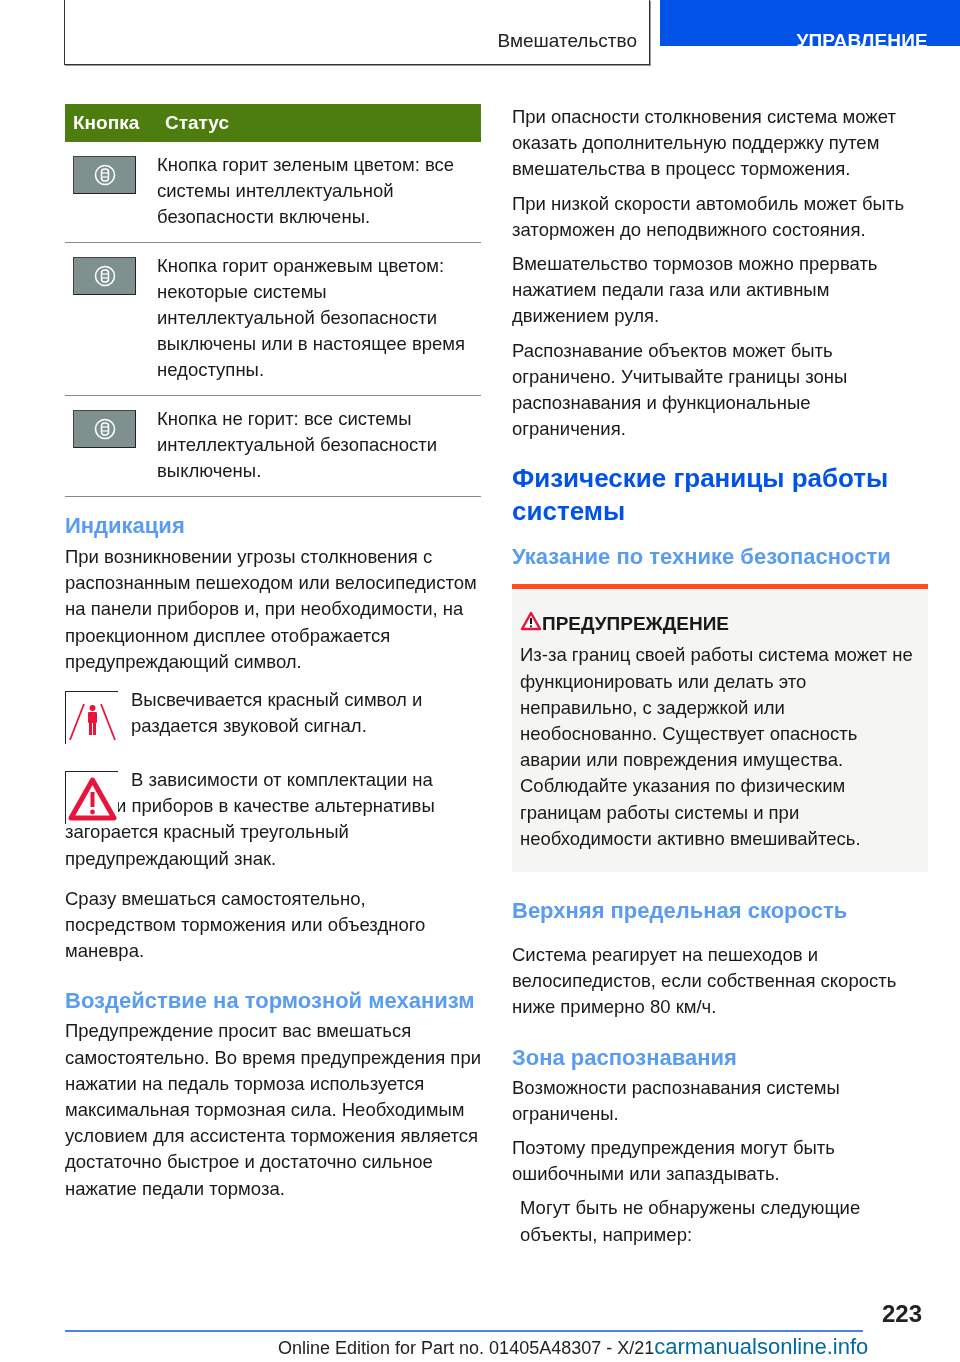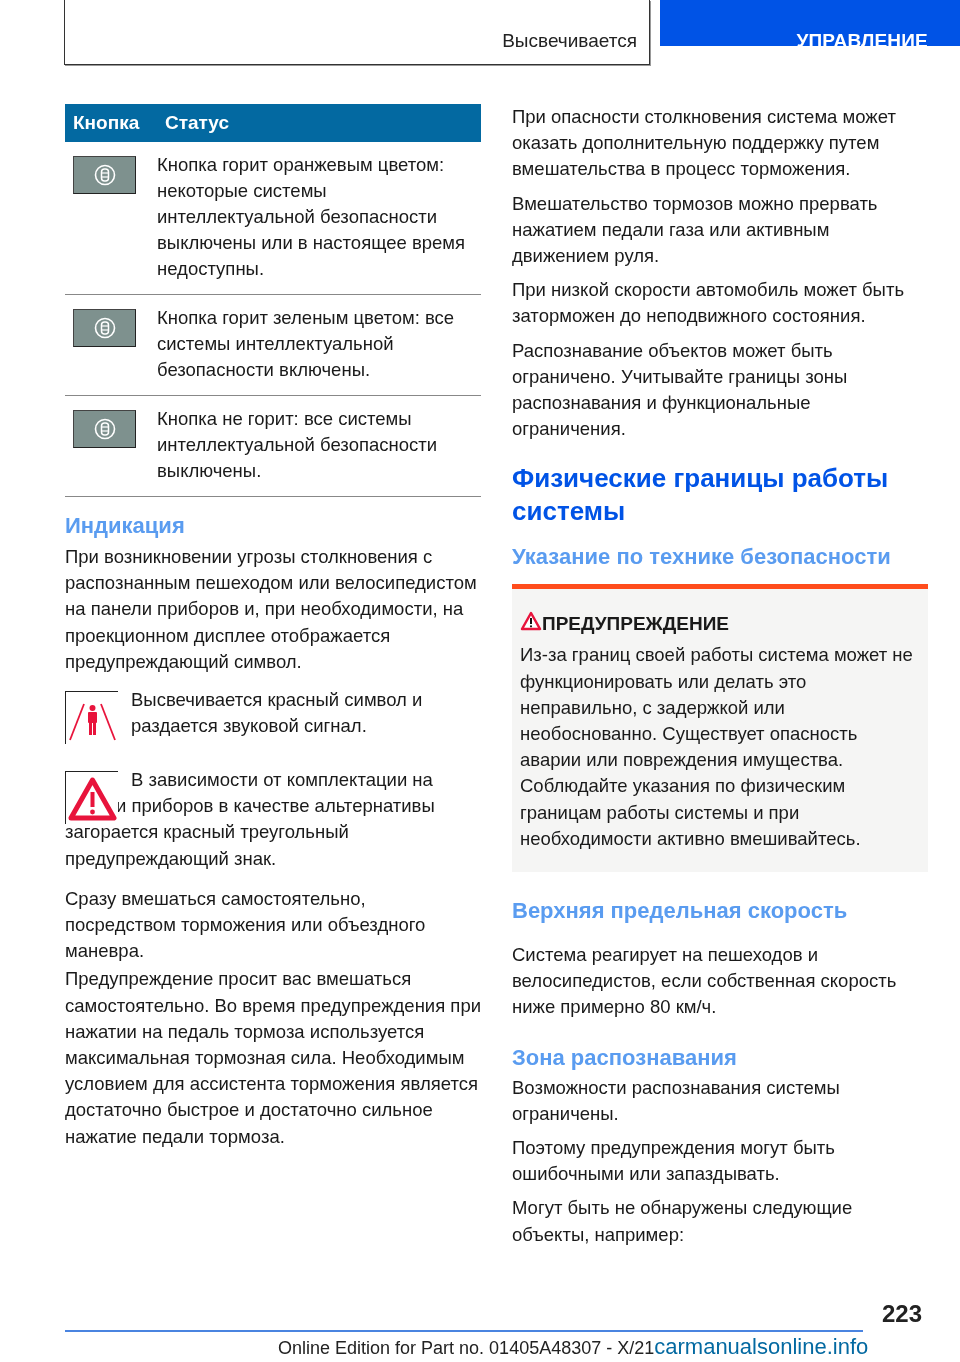--- a/index.html
+++ b/index.html
@@ -8,21 +8,21 @@
 
   .hdr-left { position: absolute; left: 64px; top: 0; width: 586px; height: 65px; border: 1px solid #333; border-top: none; box-shadow: 1px 1px 0 #999; background: #fff; }
   .hdr-left span { position: absolute; right: 12px; top: 30px; font-size: 19px; color: #222; }
   .hdr-right { position: absolute; left: 660px; top: 0; width: 300px; height: 46px; background: #0053e6; }
   .hdr-right span { position: absolute; right: 32px; top: 30px; font-size: 19px; font-weight: bold; color: #fff; letter-spacing: 0.2px; }
 
   .col-left { position: absolute; left: 65px; top: 104px; width: 416px; }
   .col-right { position: absolute; left: 512px; top: 104px; width: 416px; }
 
   table.status { width: 416px; border-collapse: collapse; }
-  table.status th { background: #0369a1; color: #fff; font-size: 19px; font-weight: bold; text-align: left; height: 38px; padding: 0 0 0 8px; }
+  table.status th { background: #4d7c0f; color: #fff; font-size: 19px; font-weight: bold; text-align: left; height: 38px; padding: 0 0 0 8px; }
   table.status th.c2 { padding-left: 12px; }
   table.status td { vertical-align: top; border-bottom: 1px solid #888; padding: 10px 0 12px 0; font-size: 18.5px; line-height: 26px; }
   table.status td.icon-cell { width: 88px; padding-left: 8px; padding-top: 14px; }
   table.status td.txt { padding-left: 4px; }
   .btn-img { width: 63px; height: 38px; background: #7e918e; border: 1.5px solid #222; border-left-color: #444; border-top-color: #444; display: flex; align-items: center; justify-content: center; }
 
   h1.sec { color: #0053e6; font-size: 26px; font-weight: bold; line-height: 33px; }
   h2.sub { color: #5a9cf0; font-size: 22px; font-weight: bold; line-height: 30px; }
   p.body { font-size: 18.5px; line-height: 26.2px; color: #1a1a1a; }
 
@@ -34,21 +34,21 @@
 
   .footer-line { position: absolute; left: 65px; top: 1330px; width: 798px; height: 2px; background: #4a84e0; }
   .page-num { position: absolute; left: 882px; top: 1300px; font-size: 24px; font-weight: bold; color: #222; }
   .footer-text { position: absolute; left: 278px; top: 1334px; font-size: 18px; color: #222; white-space: nowrap; }
   .footer-text .wm { color: #0369a1; font-size: 22px; }
 </style>
 </head>
 <body>
 
 <div class="hdr-left">
-  <span>Высвечивается</span>
+  <span>Вмешательство</span>
 </div>
 <div class="hdr-right">
   <span>УПРАВЛЕНИЕ</span>
 </div>
 
 <div class="col-left">
   <table class="status">
     <thead>
       <tr>
         <th>Кнопка</th>
@@ -60,34 +60,34 @@
         <td class="icon-cell">
           <div class="btn-img">
             <svg width="22" height="22" viewBox="0 0 22 22">
                 <circle cx="11" cy="11" r="9.5" fill="none" stroke="#fff" stroke-width="1.6"></circle>
                 <rect x="7.5" y="5" width="7" height="12" rx="3" fill="none" stroke="#fff" stroke-width="1.5"></rect>
                 <line x1="8" y1="9" x2="14" y2="9" stroke="#fff" stroke-width="1.2"></line>
                 <line x1="8" y1="13" x2="14" y2="13" stroke="#fff" stroke-width="1.2"></line>
               </svg>
           </div>
         </td>
-        <td class="txt">Кнопка горит оранжевым цветом: некоторые системы интеллектуальной безопасности выключены или в настоящее время недоступны.</td>
+        <td class="txt">Кнопка горит зеленым цветом: все системы интеллектуальной безопасности включены.</td>
       </tr>
       <tr>
         <td class="icon-cell">
           <div class="btn-img">
             <svg width="22" height="22" viewBox="0 0 22 22">
                 <circle cx="11" cy="11" r="9.5" fill="none" stroke="#fff" stroke-width="1.6"></circle>
                 <rect x="7.5" y="5" width="7" height="12" rx="3" fill="none" stroke="#fff" stroke-width="1.5"></rect>
                 <line x1="8" y1="9" x2="14" y2="9" stroke="#fff" stroke-width="1.2"></line>
                 <line x1="8" y1="13" x2="14" y2="13" stroke="#fff" stroke-width="1.2"></line>
               </svg>
           </div>
         </td>
-        <td class="txt">Кнопка горит зеленым цветом: все системы интеллектуальной безопасности включены.</td>
+        <td class="txt">Кнопка горит оранжевым цветом: некоторые системы интеллектуальной безопасности выключены или в настоящее время недоступны.</td>
       </tr>
       <tr>
         <td class="icon-cell">
           <div class="btn-img">
             <svg width="22" height="22" viewBox="0 0 22 22">
                 <circle cx="11" cy="11" r="9.5" fill="none" stroke="#fff" stroke-width="1.6"></circle>
                 <rect x="7.5" y="5" width="7" height="12" rx="3" fill="none" stroke="#fff" stroke-width="1.5"></rect>
                 <line x1="8" y1="9" x2="14" y2="9" stroke="#fff" stroke-width="1.2"></line>
                 <line x1="8" y1="13" x2="14" y2="13" stroke="#fff" stroke-width="1.2"></line>
               </svg>
@@ -122,27 +122,28 @@
         <path d="M26.5 8 L48 46 L5 46 Z" fill="none" stroke="#e8143c" stroke-width="5" stroke-linejoin="round"></path>
         <rect x="24.5" y="20" width="4" height="15" fill="#e8143c"></rect>
         <circle cx="26.5" cy="40" r="2.4" fill="#e8143c"></circle>
       </svg>
     </div>
     <p class="body" style="text-indent:66px;">В зависимости от комплектации на панели приборов в качестве альтернативы загорается красный треугольный предупреждающий знак.</p>
   </div>
 
   <p class="body" style="margin-top:14px;">Сразу вмешаться самостоятельно, посредством торможения или объездного маневра.</p>
 
+  <h2 class="sub" style="margin-top:22px;">Воздействие на тормозной механизм</h2>
   <p class="body" style="margin-top:2px;">Предупреждение просит вас вмешаться самостоятельно. Во время предупреждения при нажатии на педаль тормоза используется максимальная тормозная сила. Необходимым условием для ассистента торможения является достаточно быстрое и достаточно сильное нажатие педали тормоза.</p>
 </div>
 
 <div class="col-right">
   <p class="body">При опасности столкновения система может оказать дополнительную поддержку путем вмешательства в процесс торможения.</p>
+  <p class="body" style="margin-top:8px;">При низкой скорости автомобиль может быть заторможен до неподвижного состояния.</p>
   <p class="body" style="margin-top:8px;">Вмешательство тормозов можно прервать нажатием педали газа или активным движением руля.</p>
-  <p class="body" style="margin-top:8px;">При низкой скорости автомобиль может быть заторможен до неподвижного состояния.</p>
   <p class="body" style="margin-top:8px;">Распознавание объектов может быть ограничено. Учитывайте границы зоны распознавания и функциональные ограничения.</p>
 
   <h1 class="sec" style="margin-top:20px;">Физические границы работы системы</h1>
   <h2 class="sub" style="margin-top:14px;">Указание по технике безопасности</h2>
 
   <div class="warn-box" style="margin-top:12px;">
     <div class="warn-title">
       <span>
         <svg width="22" height="20" viewBox="0 0 22 20">
             <path d="M11 2 L20 18 L2 18 Z" fill="#fff" stroke="#e8143c" stroke-width="2.5" stroke-linejoin="round"></path>
@@ -154,20 +155,20 @@
     </div>
     <p class="body">Из-за границ своей работы система может не функционировать или делать это неправильно, с задержкой или необоснованно. Существует опасность аварии или повреждения имущества. Соблюдайте указания по физическим границам работы системы и при необходимости активно вмешивайтесь.</p>
   </div>
 
   <h2 class="sub" style="margin-top:24px;">Верхняя предельная скорость</h2>
   <p class="body" style="margin-top:16px;">Система реагирует на пешеходов и велосипедистов, если собственная скорость ниже примерно 80 км/ч.</p>
 
   <h2 class="sub" style="margin-top:22px;">Зона распознавания</h2>
   <p class="body" style="margin-top:2px;">Возможности распознавания системы ограничены.</p>
   <p class="body" style="margin-top:8px;">Поэтому предупреждения могут быть ошибочными или запаздывать.</p>
-  <p class="body" style="margin-top:8px;">Могут быть не обнаружены следующие объекты, например:</p>
+  <p class="body" style="margin-top:8px;margin-left:8px;">Могут быть не обнаружены следующие объекты, например:</p>
 </div>
 
 <div class="page-num">223</div>
 <div class="footer-line"></div>
 <div class="footer-text">
   <span>Online Edition for Part no. 01405A48307 - X/21</span><span class="wm">carmanualsonline.info</span>
 </div>
 
 </body></html>

